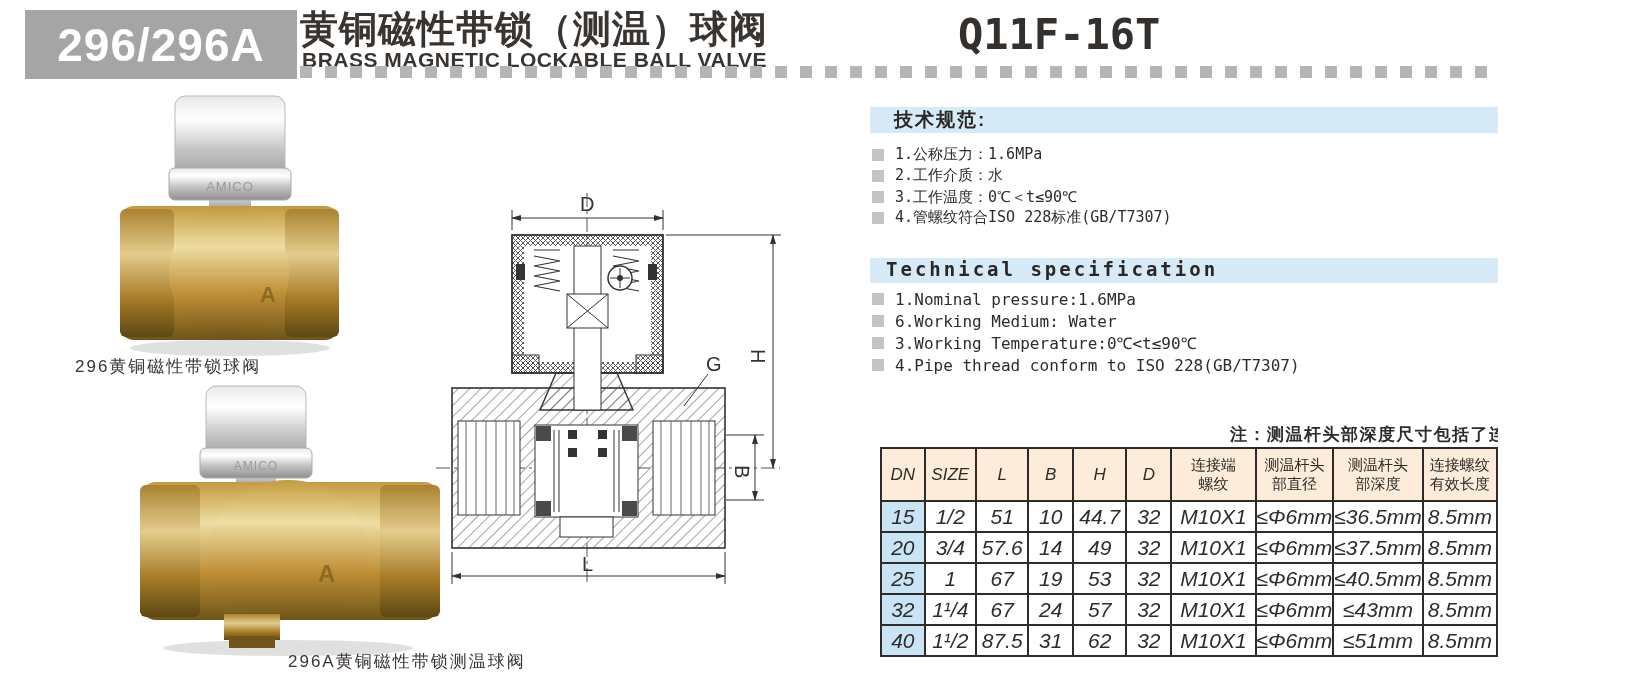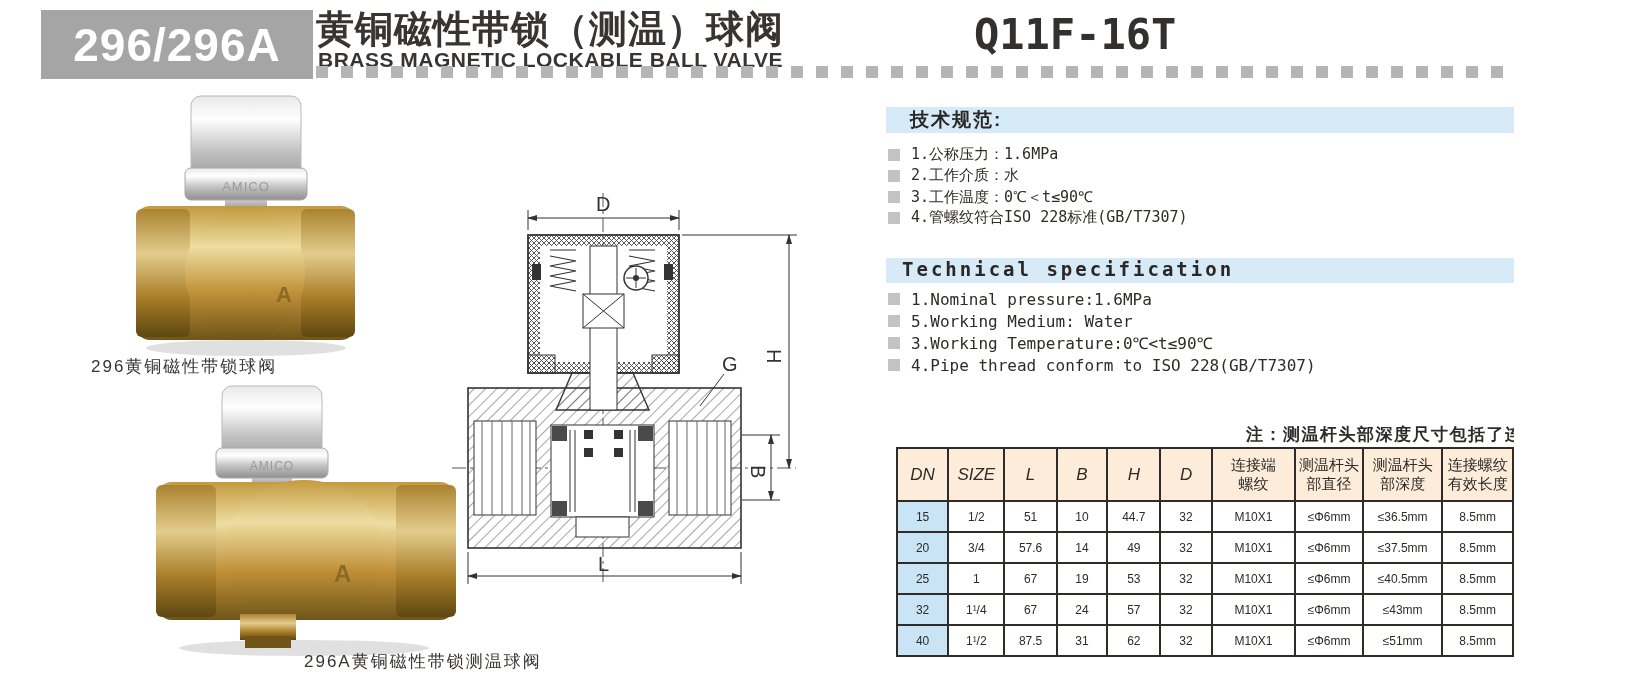--- a/index.html
+++ b/index.html
@@ -1,17 +1,17 @@
 <!DOCTYPE html>
 <html><head>
 <meta charset="utf-8">
 <style>
   html,body{margin:0;padding:0;background:#ffffff;}
   .page{position:relative;width:1498px;height:684px;background:#fff;overflow:hidden;
-        font-family:"Liberation Sans",sans-serif;color:#35302c;margin-left:16px;}
+        font-family:"Liberation Sans",sans-serif;color:#35302c;}
 
   
   .badge{position:absolute;left:25px;top:10px;width:272px;height:69px;background:#a5a5a5;
          color:#fff;font-weight:800;font-size:46px;letter-spacing:1px;
          display:flex;align-items:center;justify-content:center;}
   .title-cn{position:absolute;left:300px;top:4px;font-size:38px;font-weight:800;color:#3a3430;letter-spacing:1px;}
   .title-en{position:absolute;left:302px;top:48px;font-size:21px;font-weight:700;color:#3a3430;letter-spacing:.5px;}
   .prod-code{position:absolute;left:958px;top:10px;font-size:42px;font-weight:600;color:#33302d;
              font-family:"DejaVu Sans Mono",monospace;letter-spacing:0px;}
   .dots{position:absolute;left:300px;top:66px;width:1330px;height:12px;
@@ -44,21 +44,21 @@
 
   
   .note{position:absolute;left:870px;top:423px;width:730px;text-align:right;
         font-size:17px;color:#2e2b28;letter-spacing:1.5px;font-weight:700;}
   table.dim{position:absolute;left:880px;top:447px;border-collapse:collapse;table-layout:fixed;
             font-size:17px;color:#2e2b28;}
   table.dim th,table.dim td{border:2px solid #2e2b28;text-align:center;vertical-align:middle;
             padding:0;overflow:hidden;}
   table.dim th{background:#fcecd9;font-weight:400;font-size:15px;white-space:pre-line;height:51px;line-height:1.25;}
   table.dim th:nth-child(-n+6){font-style:italic;font-size:17px;}
-  table.dim td{height:29px;background:#fff;font-size:12px;}
+  table.dim td{height:29px;background:#fff;font-size:21px;font-style:italic;}
   table.dim td.dn-cell{background:#c9e4f4;}
 </style>
 </head>
 <body>
 
 <div class="page">
 
   <div class="badge">296/296A</div>
   <div class="title-cn">黄铜磁性带锁（测温）球阀</div>
   <div class="title-en">BRASS MAGNETIC LOCKABLE BALL VALVE</div>
@@ -247,21 +247,21 @@
   </ul>
 
   <div class="spec-bar bar-en">Technical specification</div>
   <ul class="spec-list list-en">
     <li>
         <span class="bullet"></span>
         <span class="txt">1.Nominal pressure:1.6MPa</span>
       </li>
     <li>
         <span class="bullet"></span>
-        <span class="txt">5.Working Medium: Water</span>
+        <span class="txt">6.Working Medium: Water</span>
       </li>
     <li>
         <span class="bullet"></span>
         <span class="txt">3.Working Temperature:0℃&lt;t≤90℃</span>
       </li>
     <li>
         <span class="bullet"></span>
         <span class="txt">4.Pipe thread conform to ISO 228(GB/T7307)</span>
       </li>
   </ul>

